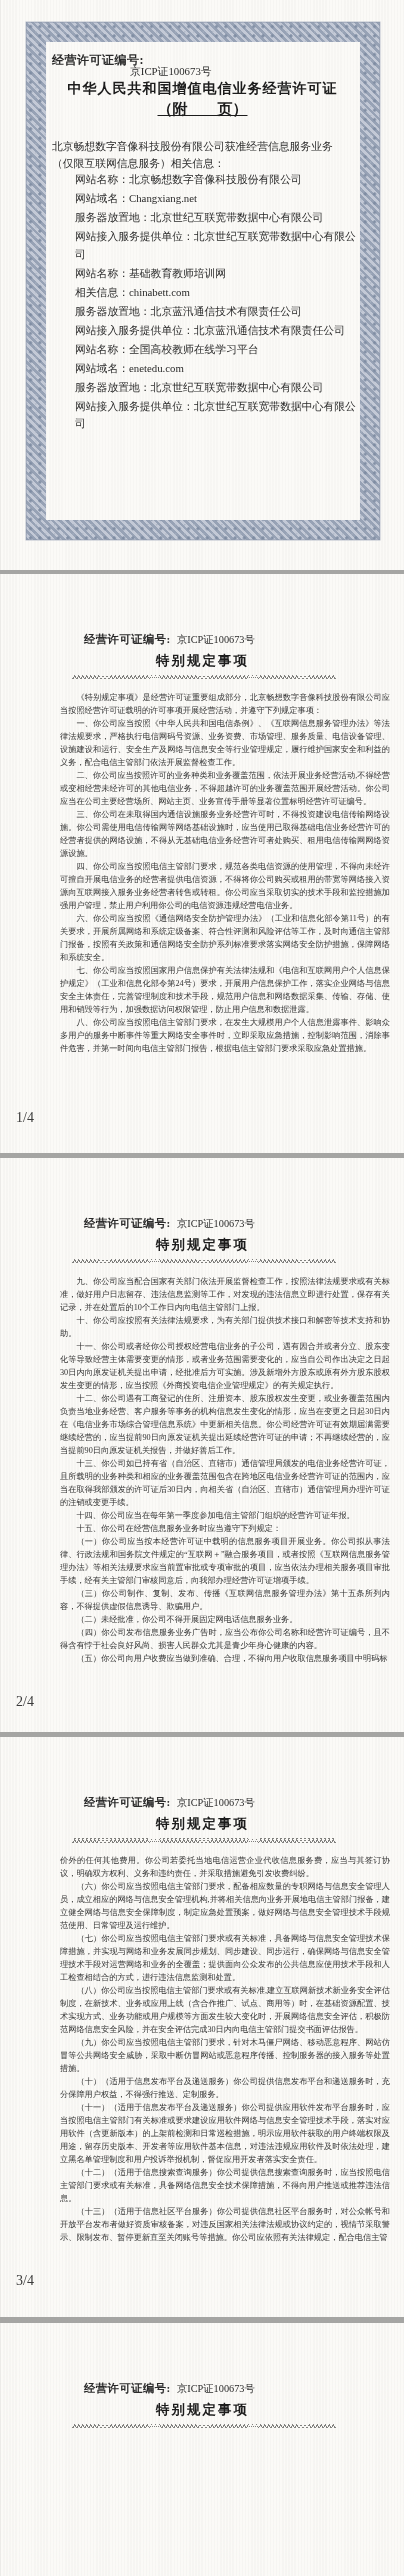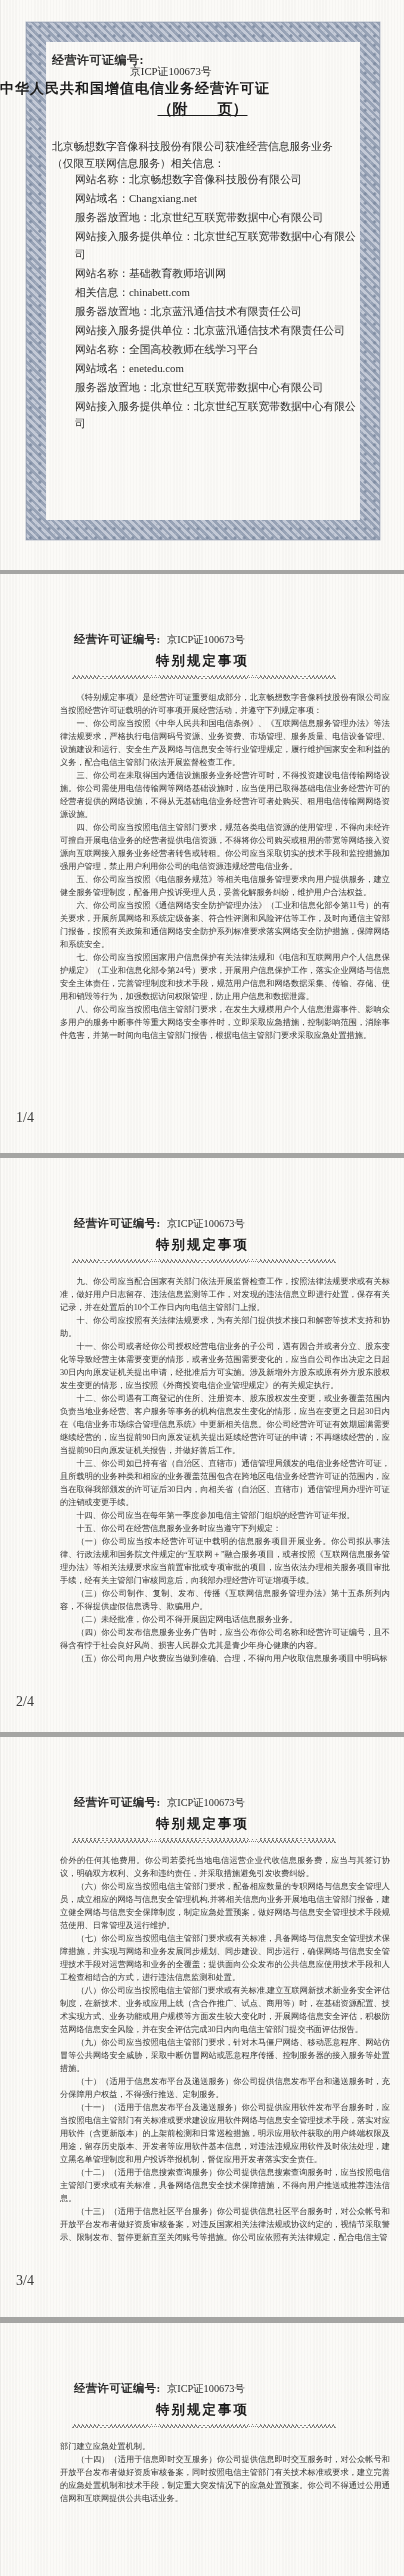--- a/index.html
+++ b/index.html
@@ -30,28 +30,28 @@
     background-size:9.3px 9.3px,9.3px 9.3px,auto;
     box-shadow:inset 0 0 0 0.5px #8b96aa, 0 0 0 0.5px #b9bfca;
   }
   .cert-inner{
     position:absolute;left:19.6px;top:19.6px;right:19.6px;bottom:19.6px;
     background:#fbfaf7;
     background-image:repeating-linear-gradient(90deg, rgba(0,0,0,0.015) 0 1.5px, rgba(0,0,0,0) 1.5px 3.1px);
   }
   .cert-license-label{position:absolute;left:52px;top:52px;font-size:12px;font-weight:bold;letter-spacing:0.5px;}
   .cert-license-number{position:absolute;left:130px;top:65px;font-size:10.8px;}
-  .cert-title{position:absolute;left:0;right:0;top:80px;margin:0;text-align:left;font-size:14px;font-weight:bold;letter-spacing:1px;color:#1c1c1c;}
+  .cert-title{position:absolute;left:0;right:0;top:80px;margin:0;text-align:center;font-size:14px;font-weight:bold;letter-spacing:1px;color:#1c1c1c;}
   .cert-subtitle{position:absolute;left:0;right:0;top:100px;text-align:center;font-size:15px;font-weight:bold;color:#1c1c1c;text-decoration:underline;}
   .cert-intro{position:absolute;left:52px;top:138px;width:289px;font-size:10.8px;line-height:17px;}
   .cert-fields{position:absolute;left:52px;top:171px;width:286px;margin-left:23px;}
   .cert-field{font-size:10.8px;line-height:17.5px;margin-bottom:1.5px;word-break:break-all;}
 
   
-  .phead{position:absolute;left:38px;top:58px;white-space:nowrap;padding-left:36px;}
+  .phead{position:absolute;left:48px;top:58px;white-space:nowrap;padding-left:36px;}
   .plabel{font-size:11.3px;font-weight:bold;letter-spacing:0.5px;}
   .pnum{font-size:10.3px;margin-left:4.1px;}
   .ptitle{position:absolute;left:0;right:0;top:78px;margin:0;text-align:center;font-size:13.4px;font-weight:bold;letter-spacing:2.1px;color:#1c1c1c;}
   .zigzag{
     position:absolute;left:72px;top:101px;width:264px;height:4.1px;
     background:
       repeating-linear-gradient(63deg, #5a5a58 0 0.8px, rgba(0,0,0,0) 0.8px 3.6px),
       repeating-linear-gradient(-63deg, #5a5a58 0 0.8px, rgba(0,0,0,0) 0.8px 3.6px);
     opacity:.75;
   }
@@ -92,23 +92,23 @@
   <section class="page provision" style="height: 579px;">
     <div class="phead">
       <span class="plabel">经营许可证编号:</span>
       <span class="pnum">京ICP证100673号</span>
     </div>
     <h2 class="ptitle">特别规定事项</h2>
     <div class="zigzag"></div>
     <div class="pbody">
         <p>《特别规定事项》是经营许可证重要组成部分，北京畅想数字音像科技股份有限公司应当按照经营许可证载明的许可事项开展经营活动，并遵守下列规定事项：</p>
         <p>一、你公司应当按照《中华人民共和国电信条例》、《互联网信息服务管理办法》等法律法规要求，严格执行电信网码号资源、业务资费、市场管理、服务质量、电信设备管理、设施建设和运行、安全生产及网络与信息安全等行业管理规定，履行维护国家安全和利益的义务，配合电信主管部门依法开展监督检查工作。</p>
+        <p>二、你公司应当按照许可的业务种类和业务覆盖范围，依法开展业务经营活动,不得经营或变相经营未经许可的其他电信业务，不得超越许可的业务覆盖范围开展经营活动。你公司应当在公司主要经营场所、网站主页、业务宣传手册等显著位置标明经营许可证编号。</p>
         <p>三、你公司在未取得国内通信设施服务业务经营许可时，不得投资建设电信传输网络设施。你公司需使用电信传输网等网络基础设施时，应当使用已取得基础电信业务经营许可的经营者提供的网络设施，不得从无基础电信业务经营许可者处购买、租用电信传输网网络资源设施。</p>
         <p>四、你公司应当按照电信主管部门要求，规范各类电信资源的使用管理，不得向未经许可擅自开展电信业务的经营者提供电信资源，不得将你公司购买或租用的带宽等网络接入资源向互联网接入服务业务经营者转售或转租。你公司应当采取切实的技术手段和监控措施加强用户管理，禁止用户利用你公司的电信资源违规经营电信业务。</p>
-        <p>五、你公司应当按照《电信服务规范》等相关电信服务管理要求向用户提供服务，建立健全服务管理制度，配备用户投诉受理人员，妥善化解服务纠纷，维护用户合法权益。</p>
         <p>六、你公司应当按照《通信网络安全防护管理办法》（工业和信息化部令第11号）的有关要求，开展所属网络和系统定级备案、符合性评测和风险评估等工作，及时向通信主管部门报备，按照有关政策和通信网络安全防护系列标准要求落实网络安全防护措施，保障网络和系统安全。</p>
         <p>七、你公司应当按照国家用户信息保护有关法律法规和《电信和互联网用户个人信息保护规定》（工业和信息化部令第24号）要求，开展用户信息保护工作，落实企业网络与信息安全主体责任，完善管理制度和技术手段，规范用户信息和网络数据采集、传输、存储、使用和销毁等行为，加强数据访问权限管理，防止用户信息和数据泄露。</p>
         <p>八、你公司应当按照电信主管部门要求，在发生大规模用户个人信息泄露事件、影响众多用户的服务中断事件等重大网络安全事件时，立即采取应急措施，控制影响范围，消除事件危害，并第一时间向电信主管部门报告，根据电信主管部门要求采取应急处置措施。</p>
       </div>
     <div class="pageno">1/4</div>
   </section>
 
   <section class="page provision" style="height: 574px;">
     <div class="phead">
       <span class="plabel">经营许可证编号:</span>
@@ -154,20 +154,16 @@
     <div class="pageno">3/4</div>
   </section>
 
   <section class="page provision" style="height: 551px;">
     <div class="phead">
       <span class="plabel">经营许可证编号:</span>
       <span class="pnum">京ICP证100673号</span>
     </div>
     <h2 class="ptitle">特别规定事项</h2>
     <div class="zigzag"></div>
-    <div class="pbody">
-        <p class="no-indent">部门建立应急处置机制。</p>
-        <p>（十四）（适用于信息即时交互服务）你公司提供信息即时交互服务时，对公众帐号和开放平台发布者做好资质审核备案，同时按照电信主管部门有关技术标准或要求，建立完善的应急处置机制和技术手段，制定重大突发情况下的应急处置预案。你公司不得通过公用通信网和互联网提供公共电话业务。</p>
-      </div>
 
   </section>
 </div>
 
 
 </body></html>

